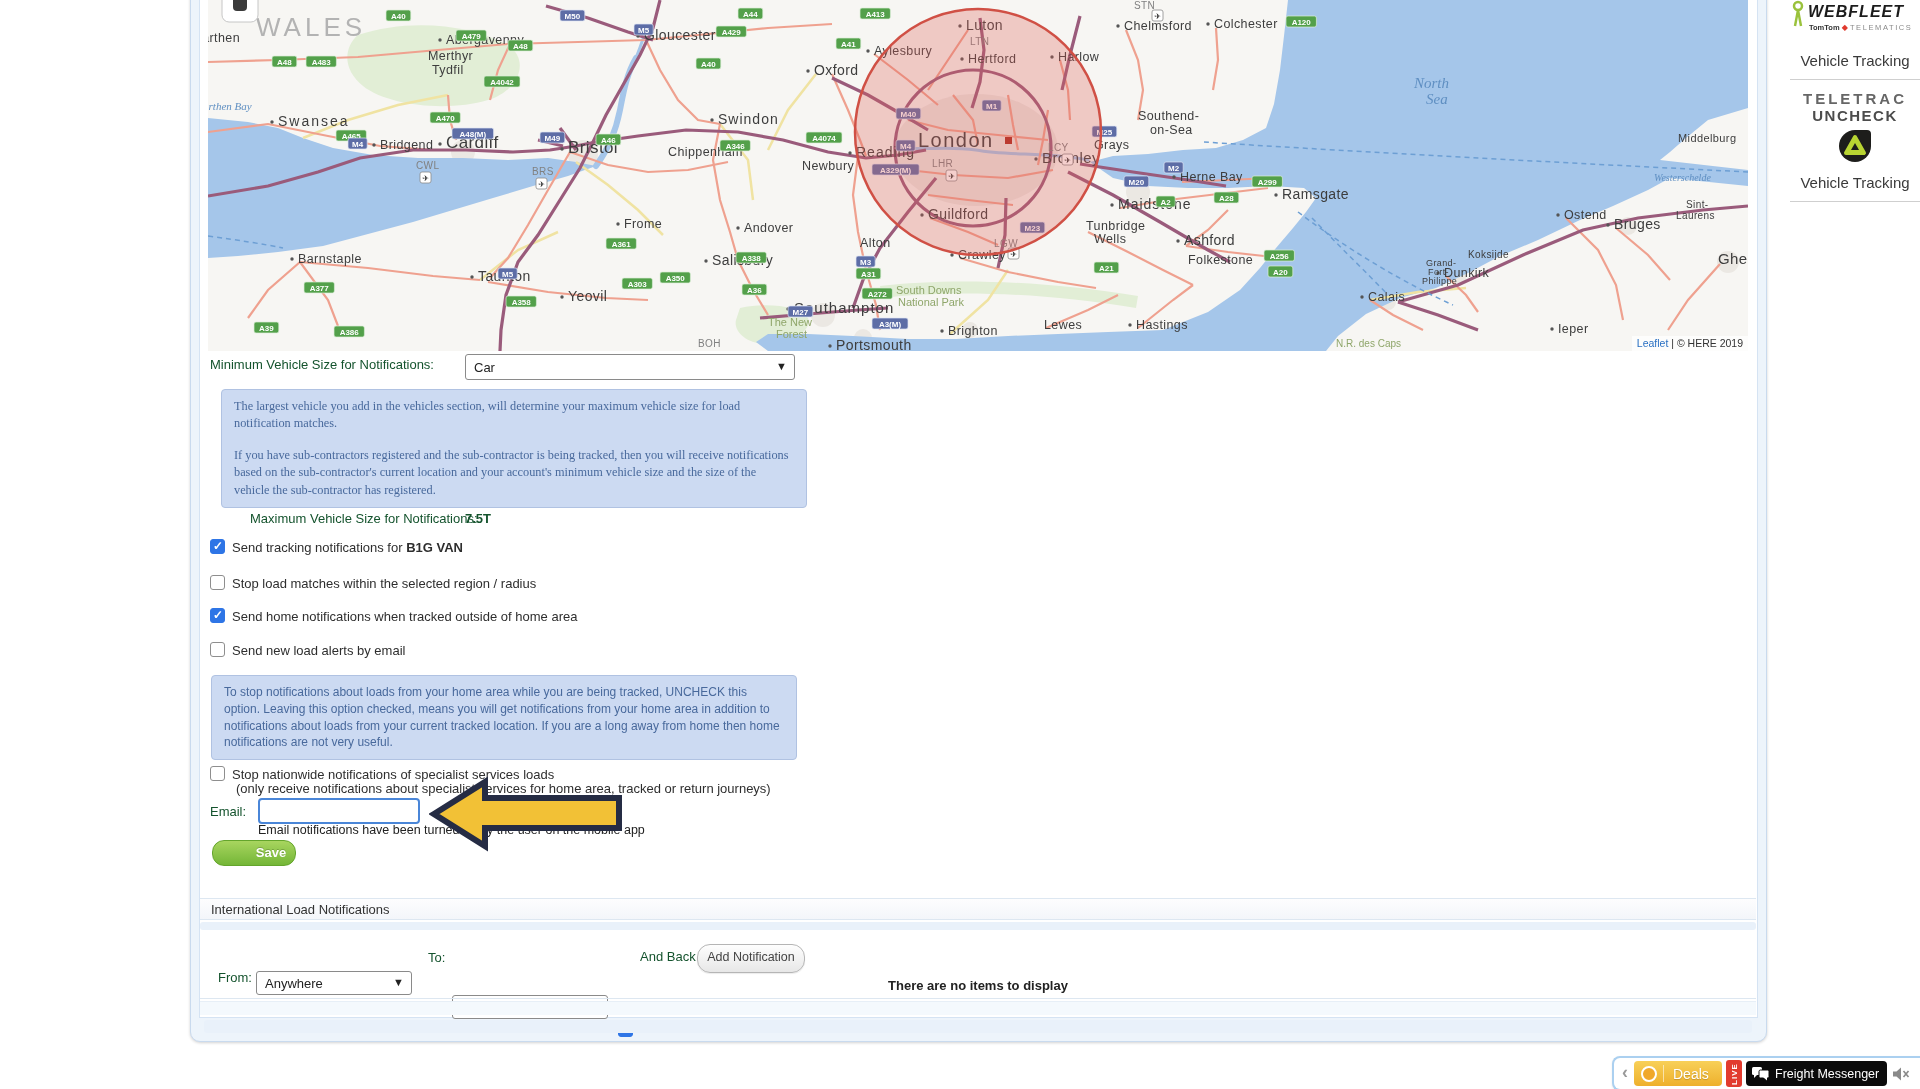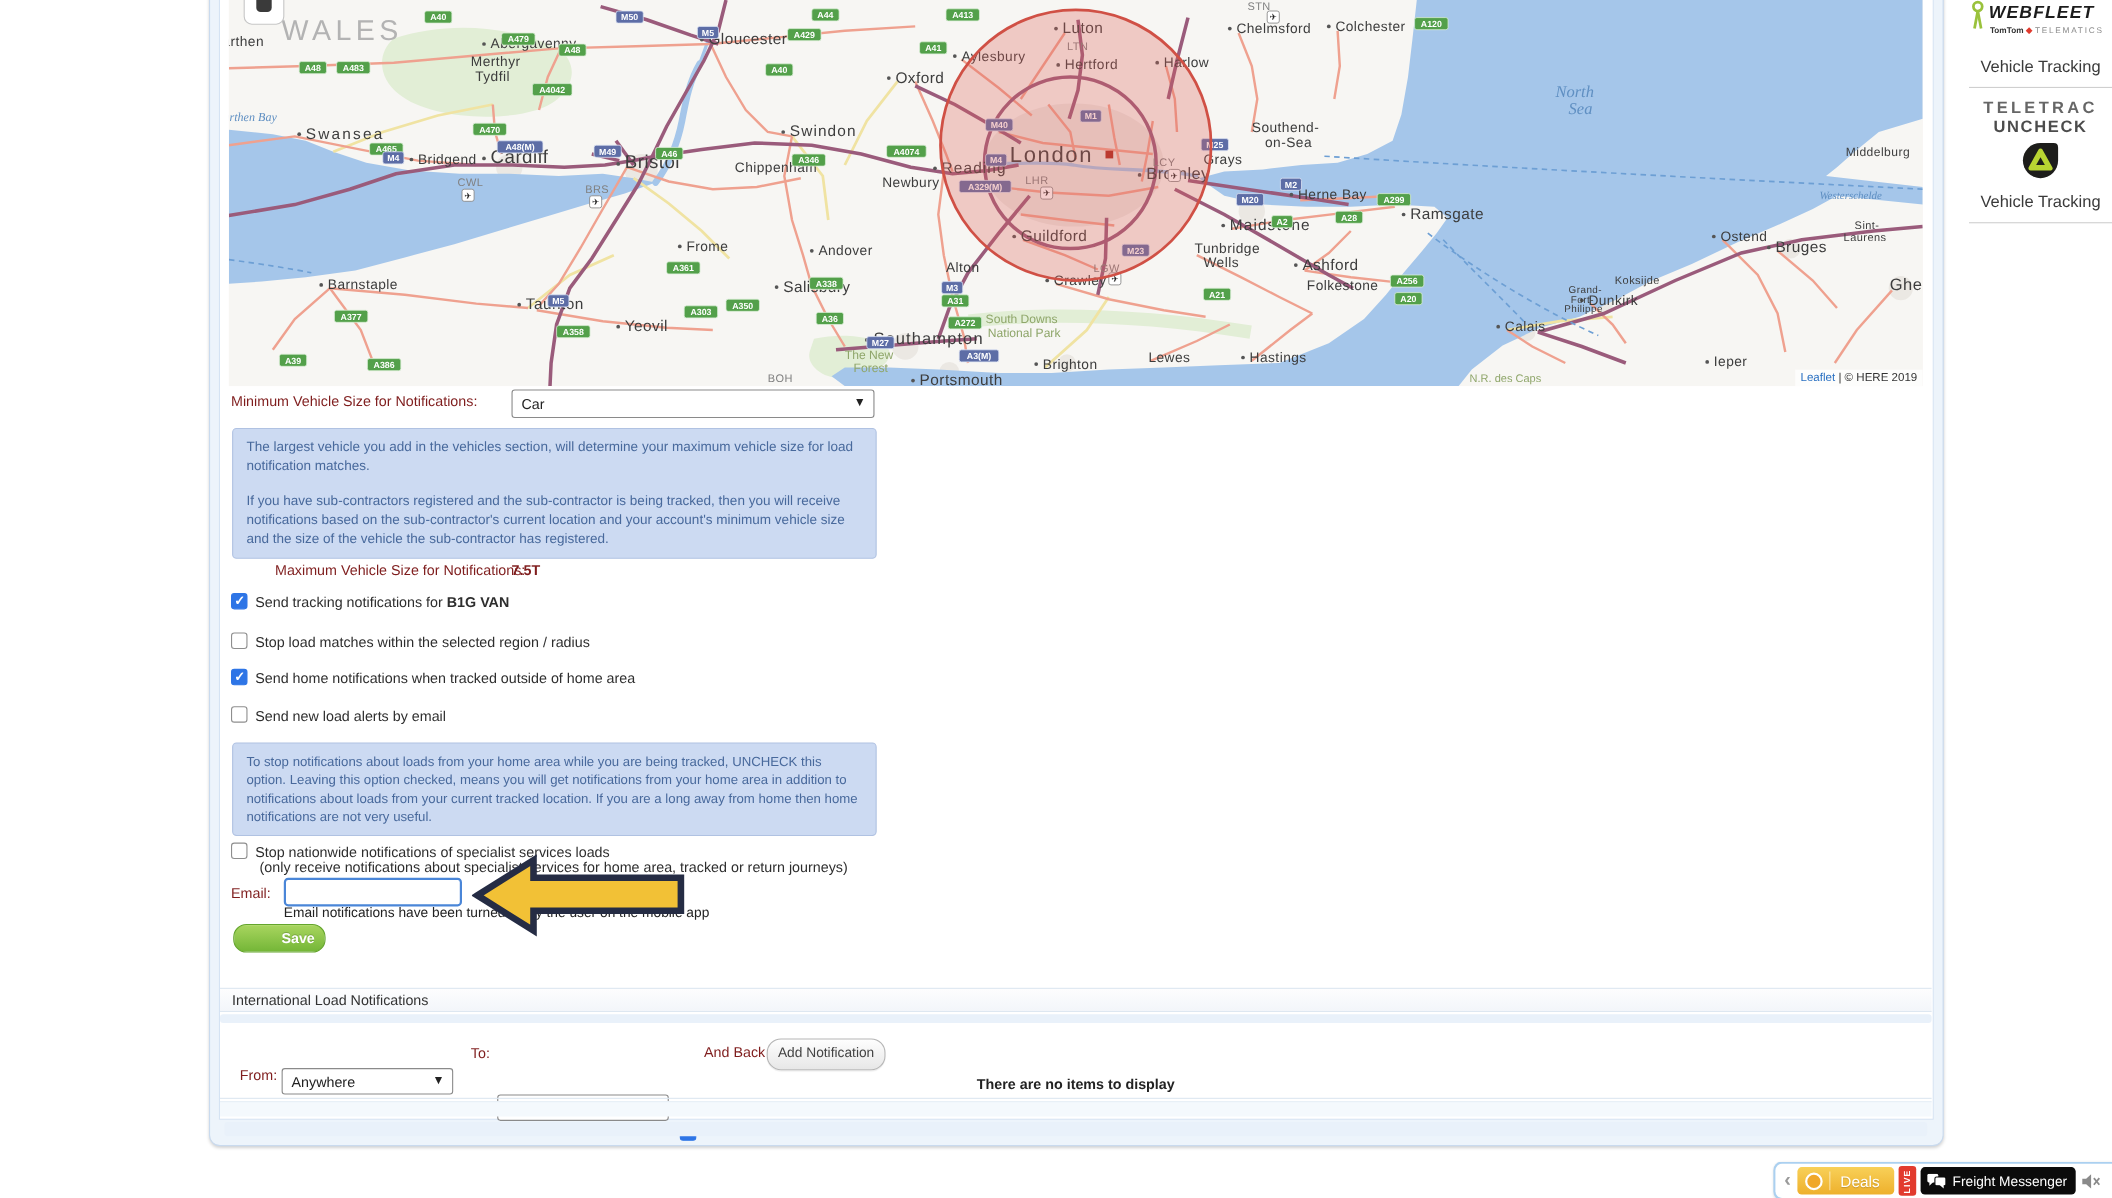--- a/index.html
+++ b/index.html
@@ -9,21 +9,21 @@
   
   #outer-panel{left:190px;top:-10px;width:1575px;height:1050px;background:#edf4fb;
                border:1px solid #c9daee;border-radius:0 0 10px 10px;box-shadow:0 1px 3px rgba(0,0,0,.18);}
   #inner-panel{left:199px;top:-10px;width:1557px;height:1026px;background:#fff;border:1px solid #d5e3f3;}
   
   #map{left:208px;top:0;width:1540px;height:351px;overflow:hidden;background:#f7f6f3;}
   #map svg{display:block;}
   #map-attr{right:0;bottom:0;background:rgba(255,255,255,.75);font-size:10.5px;padding:1px 5px 2px 5px;color:#333;}
   #map-attr a{color:#2a70c2;text-decoration:none;}
   
-  .lbl{font-size:13px;color:#7f1d1d;}
+  .lbl{font-size:13px;color:#14532d;}
   .bold{font-weight:bold;}
   .info-box{background:#ccdaf2;border:1px solid #b0c2e2;border-radius:4px;color:#48699c;
             font-size:12.3px;line-height:1.42;padding:8px 12px;box-sizing:border-box;}
   .info-box p{margin:0 0 14px 0;}
   .info-box p:last-child{margin:0;}
   
   .cb{width:15px;height:15px;border:1px solid #8e8e8e;border-radius:3px;background:#fff;box-sizing:border-box;
       display:inline-block;position:relative;}
   .cb.checked{background:#2e75e6;border-color:#2e75e6;}
   .cb.checked::after{content:"\2713";position:absolute;left:2px;top:-1px;color:#fff;font-size:12px;font-weight:bold;}
@@ -450,21 +450,21 @@
     </div>
   </div>
 
   
   <div class="abs lbl" style="left:210px;top:357px;">Minimum Vehicle Size for Notifications:</div>
   <div class="abs sel" style="left:465px;top:354px;width:330px;height:26px;">
     <span>Car</span>
     <span class="chev">▼</span>
   </div>
 
-  <div class="abs info-box" style="left:211px;top:389px;width:586px;">
+  <div class="abs info-box" style="left:221px;top:389px;width:586px;font-family:Liberation Serif, serif;">
     <p>The largest vehicle you add in the vehicles section, will determine your maximum vehicle size for load notification matches.</p>
     <p>If you have sub-contractors registered and the sub-contractor is being tracked, then you will receive notifications based on the sub-contractor's current location and your account's minimum vehicle size and the size of the vehicle the sub-contractor has registered.</p>
   </div>
 
   <div class="abs lbl" style="left:210px;top:511px;margin-left:40px;">Maximum Vehicle Size for Notifications:</div>
   <div class="abs lbl bold" style="left:465px;top:511px;">7.5T</div>
 
   
   <div class="abs" style="left:210px;top:539px;">
     <span class="cb checked"></span>

